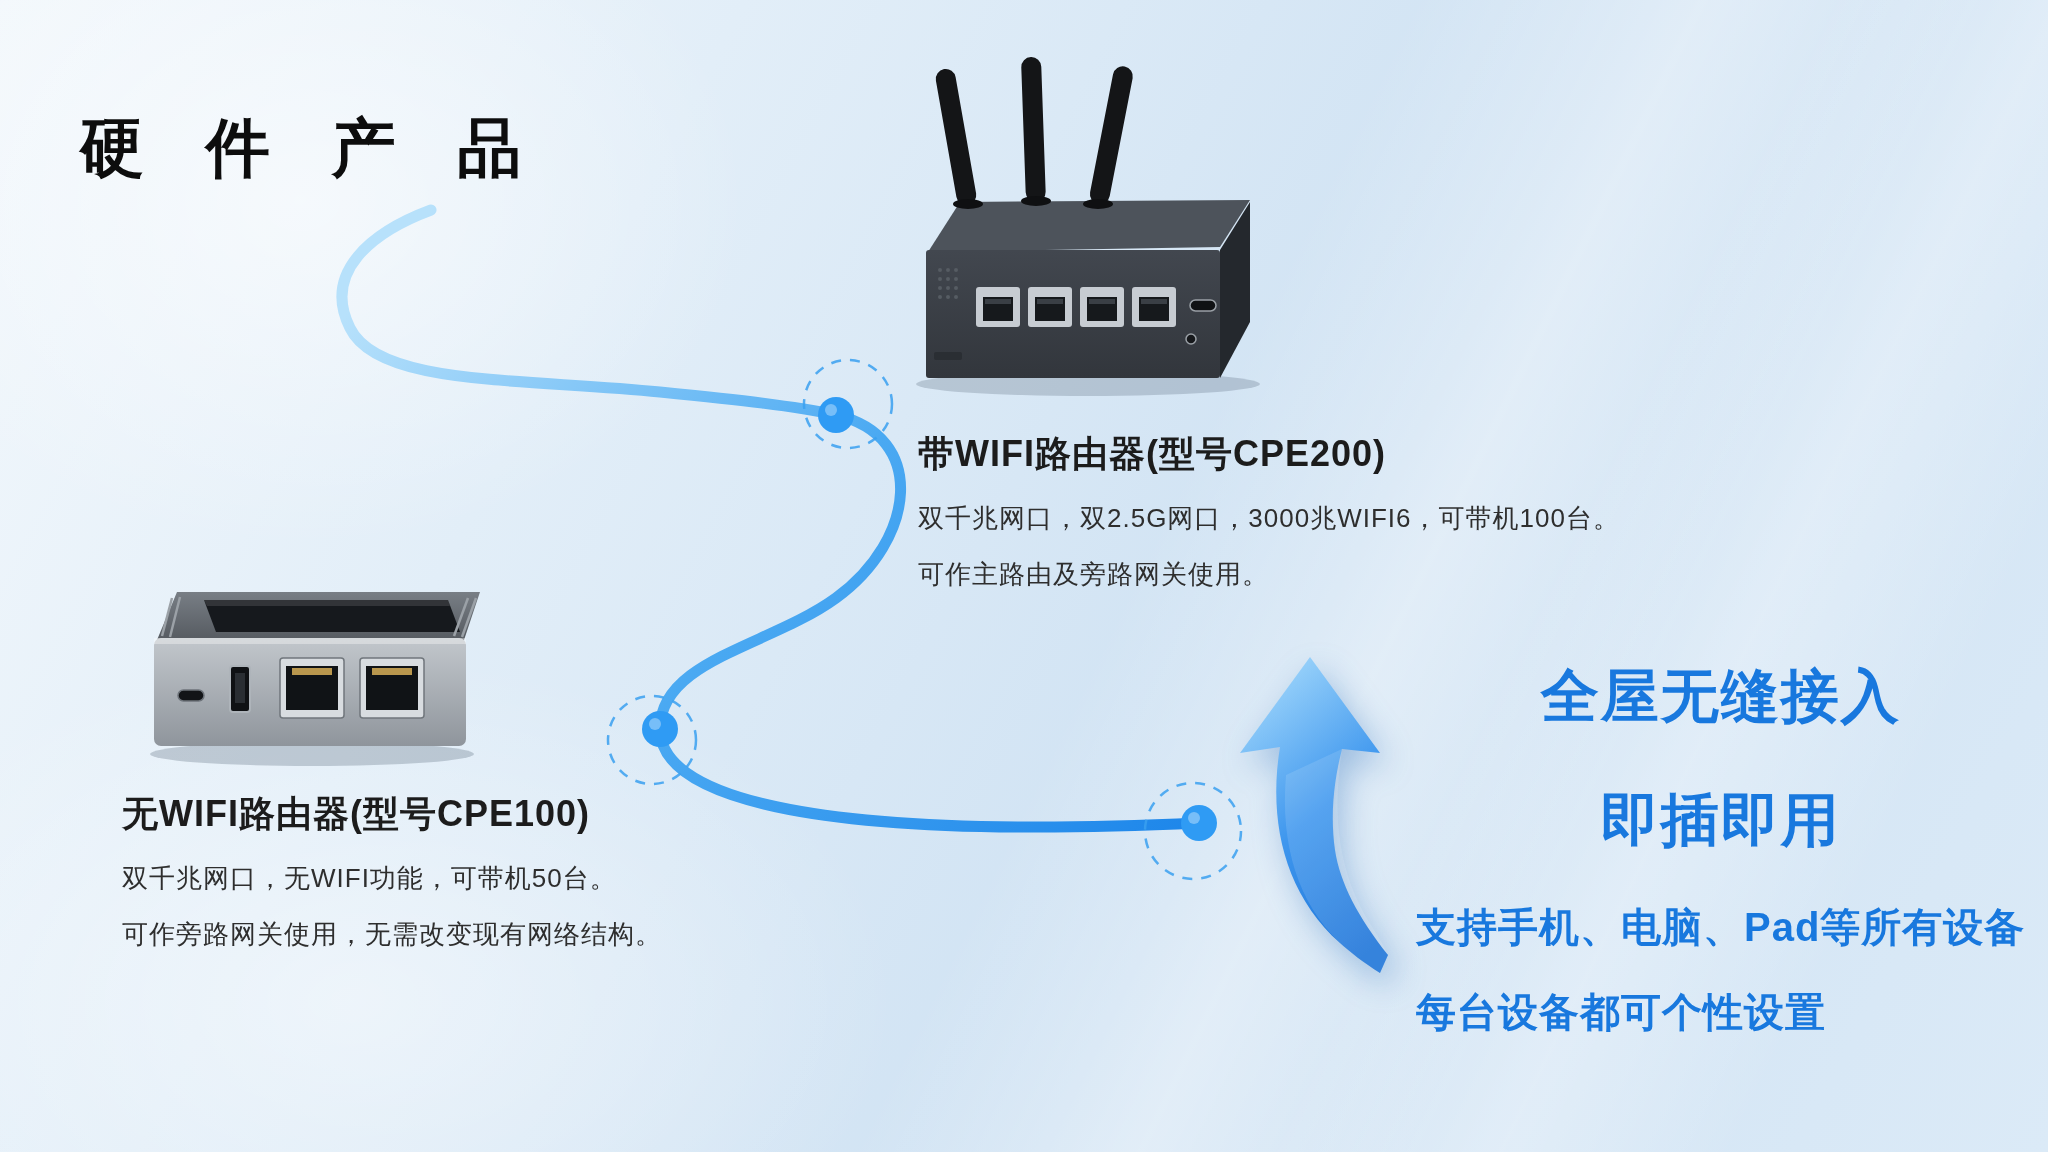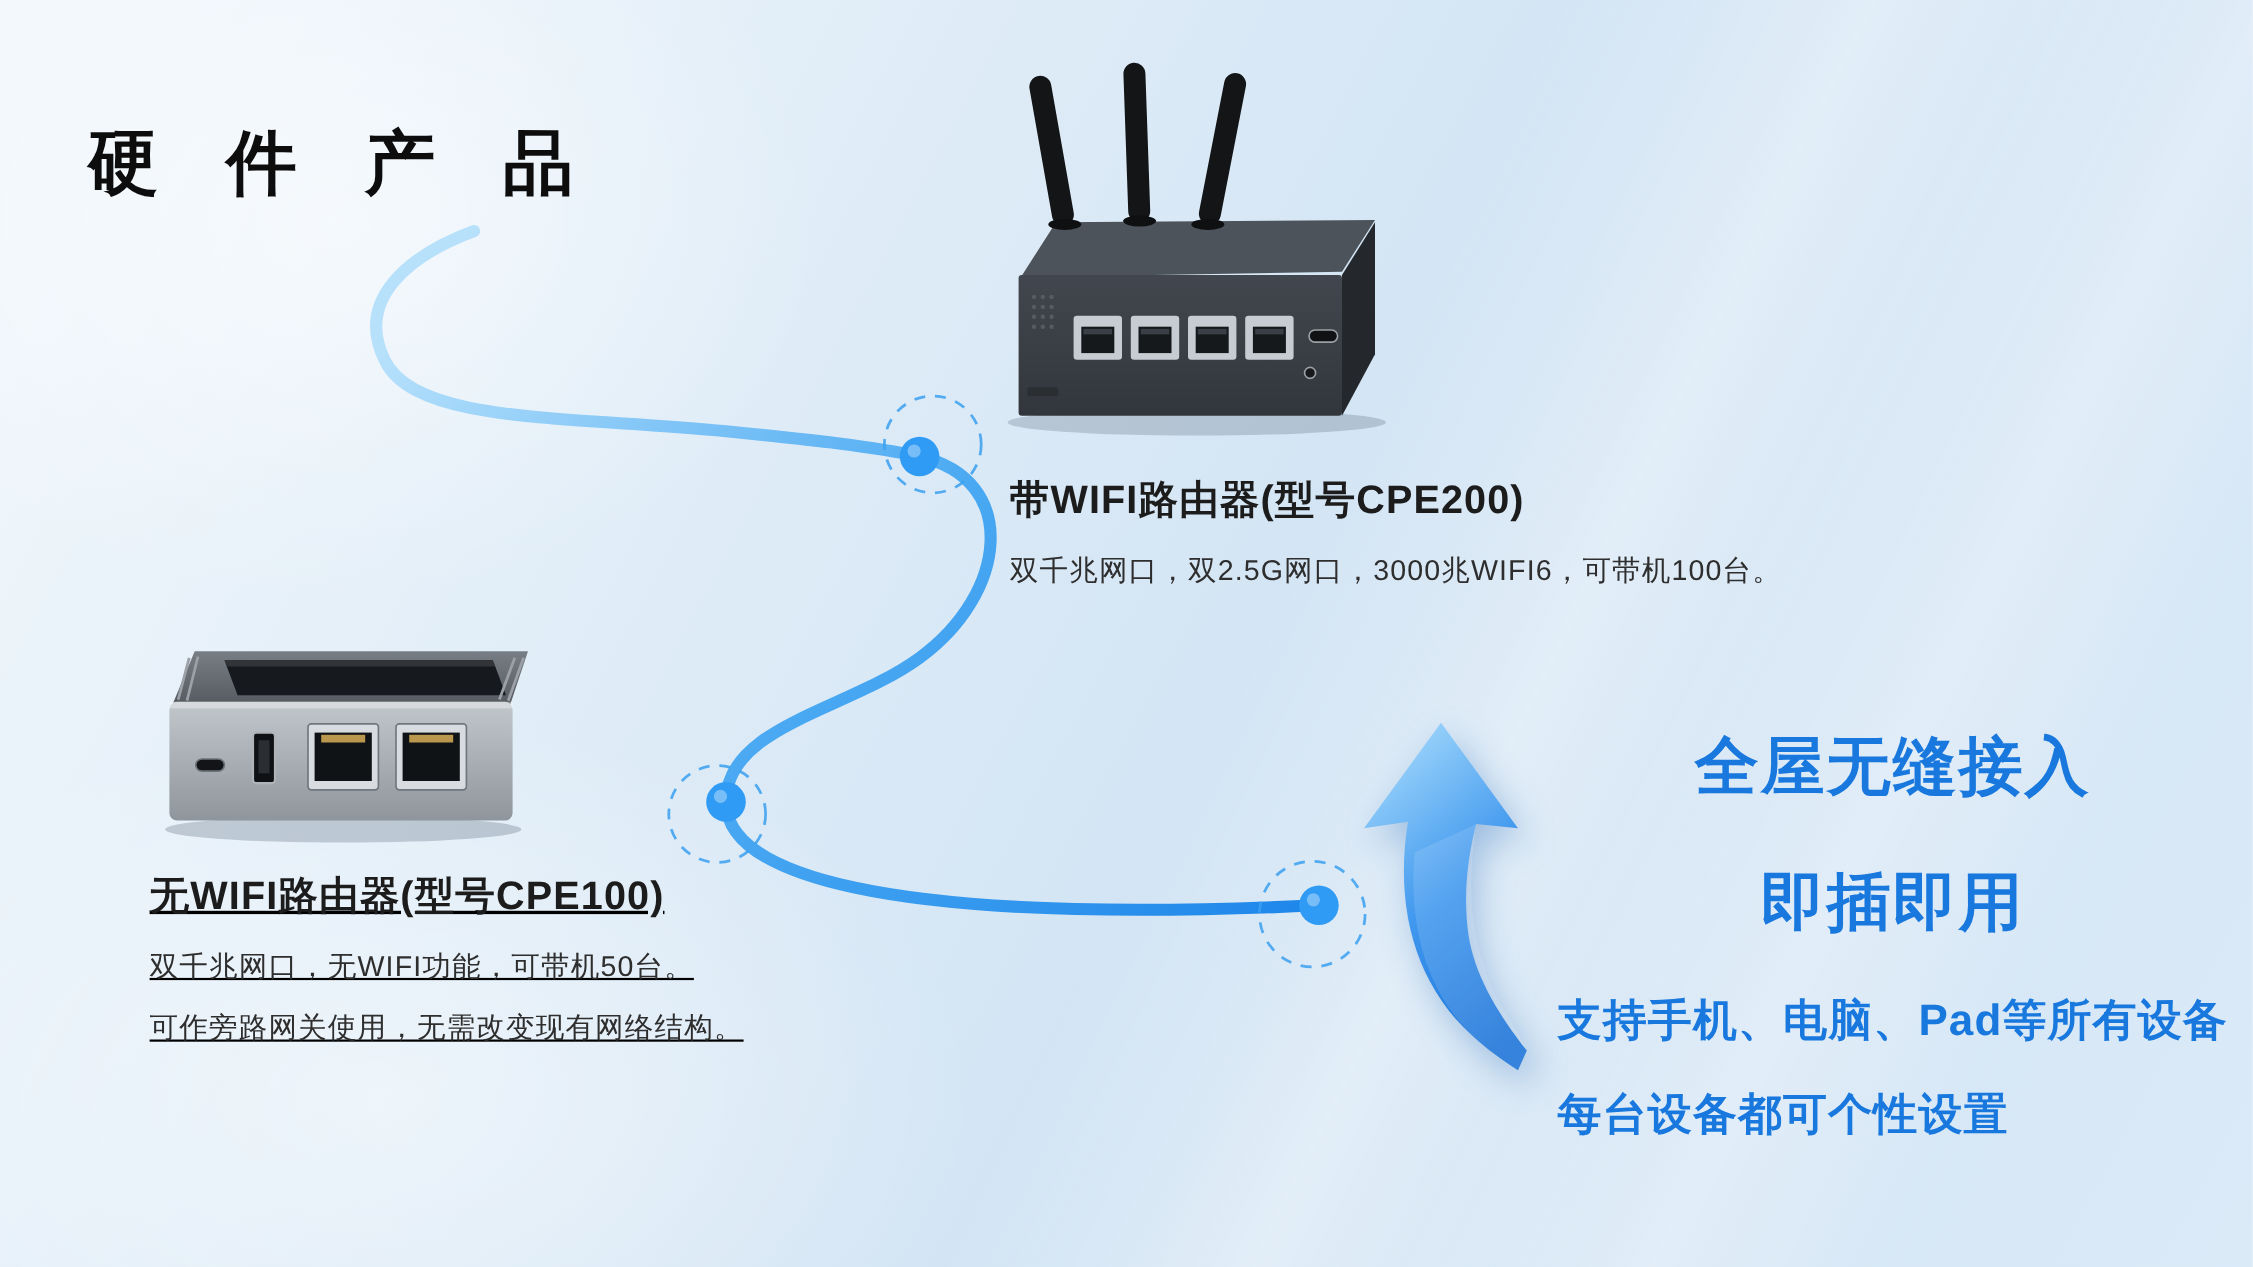--- a/index.html
+++ b/index.html
@@ -23,21 +23,21 @@
     font-size:64px;font-weight:900;letter-spacing:22px;color:#0d0d0d;
   }
 
   .curve-layer{position:absolute;left:0;top:0;width:2048px;height:1152px;pointer-events:none;}
 
   .router-cpe200{position:absolute;left:898px;top:52px;width:380px;height:348px;}
   .router-cpe100{position:absolute;left:132px;top:540px;width:360px;height:230px;}
 
   .product-text{position:absolute;}
   .cpe200-text{left:918px;top:430px;}
-  .cpe100-text{left:136px;top:790px;text-decoration:underline;}
+  .cpe100-text{left:122px;top:790px;}
   .product-name{font-size:36px;font-weight:700;color:#1c1c1c;margin:0 0 22px 0;letter-spacing:1px;}
   .product-line{font-size:26px;font-weight:500;color:#2e2e2e;margin:0 0 21px 0;letter-spacing:1px;}
 
   .arrow-wrap{position:absolute;left:1238px;top:655px;width:170px;height:330px;
     filter:drop-shadow(8px 12px 16px rgba(30,100,180,.35));}
 
   .highlights{position:absolute;left:1416px;top:658px;}
   .headline{font-size:58px;font-weight:700;color:#1878de;margin:0 0 46px 0;letter-spacing:2px;text-align:center;}
   .headline2{margin-bottom:40px;}
   .subline{font-size:40px;font-weight:700;color:#1878de;margin:0 0 30px 0;letter-spacing:1px;}
@@ -142,20 +142,21 @@
         </g>
       </g>
       <circle cx="293" cy="287" r="5" fill="#16181b" stroke="#9aa0a6" stroke-width="1.5"></circle>
       <rect x="292" y="248" width="26" height="11" rx="5.5" fill="#101214" stroke="#9aa0a6" stroke-width="1.5"></rect>
     </svg>
   </div>
 
   <div class="product-text cpe200-text">
     <div class="product-name">带WIFI路由器(型号CPE200)</div>
     <div class="product-line">双千兆网口，双2.5G网口，3000兆WIFI6，可带机100台。</div>
+    <div class="product-line">可作主路由及旁路网关使用。</div>
   </div>
 
   <div class="router-cpe100">
     <svg width="360" height="230" viewBox="0 0 360 230" aria-hidden="true">
       <defs>
         <linearGradient id="frontGrad100" x1="0" y1="0" x2="0" y2="1">
           <stop offset="0" stop-color="#c2c7cc"></stop>
             <stop offset="1" stop-color="#8f959c"></stop>
         </linearGradient>
         <linearGradient id="topGrad100" x1="0" y1="0" x2="0" y2="1">

